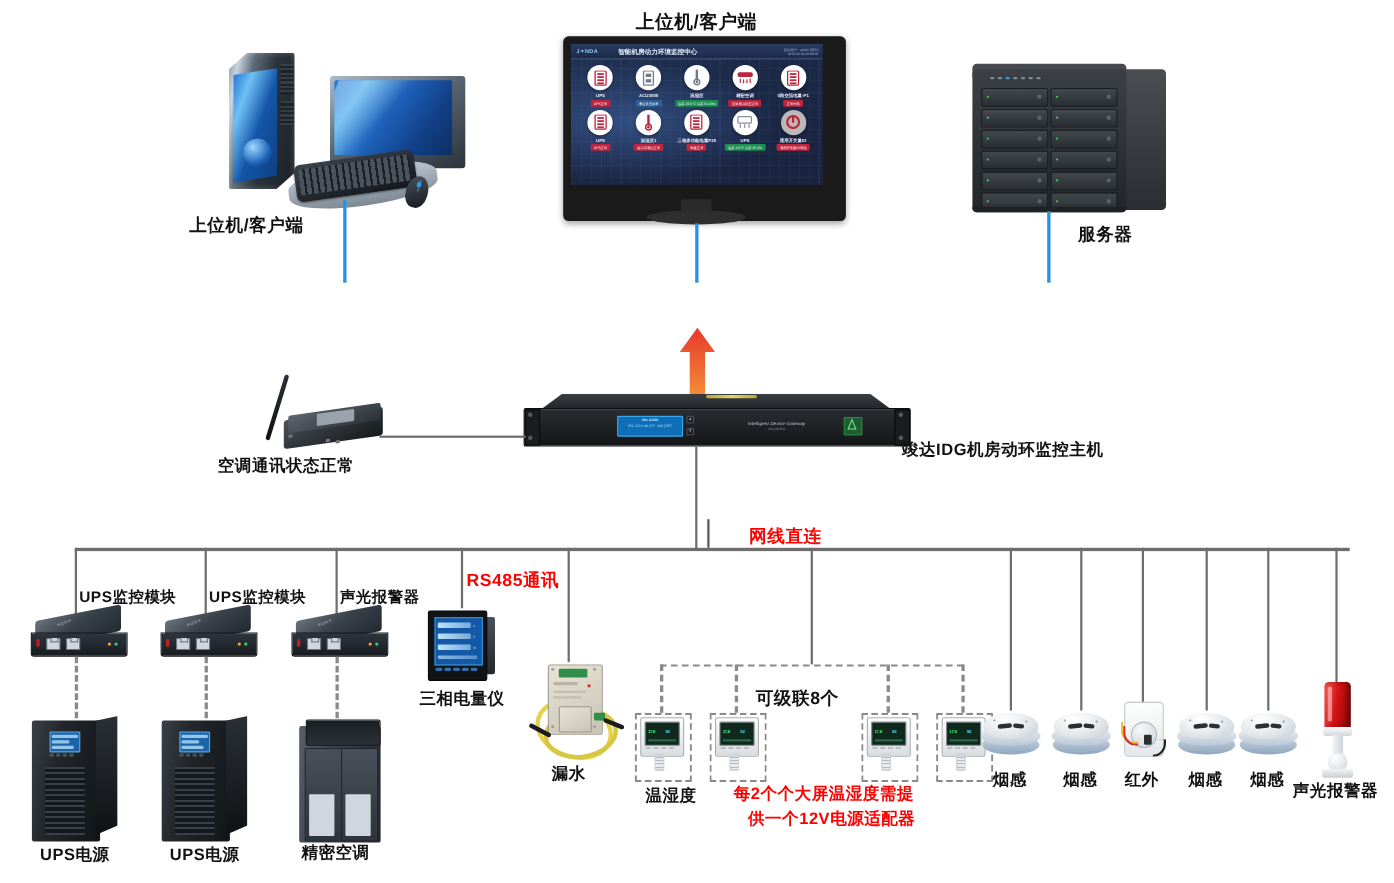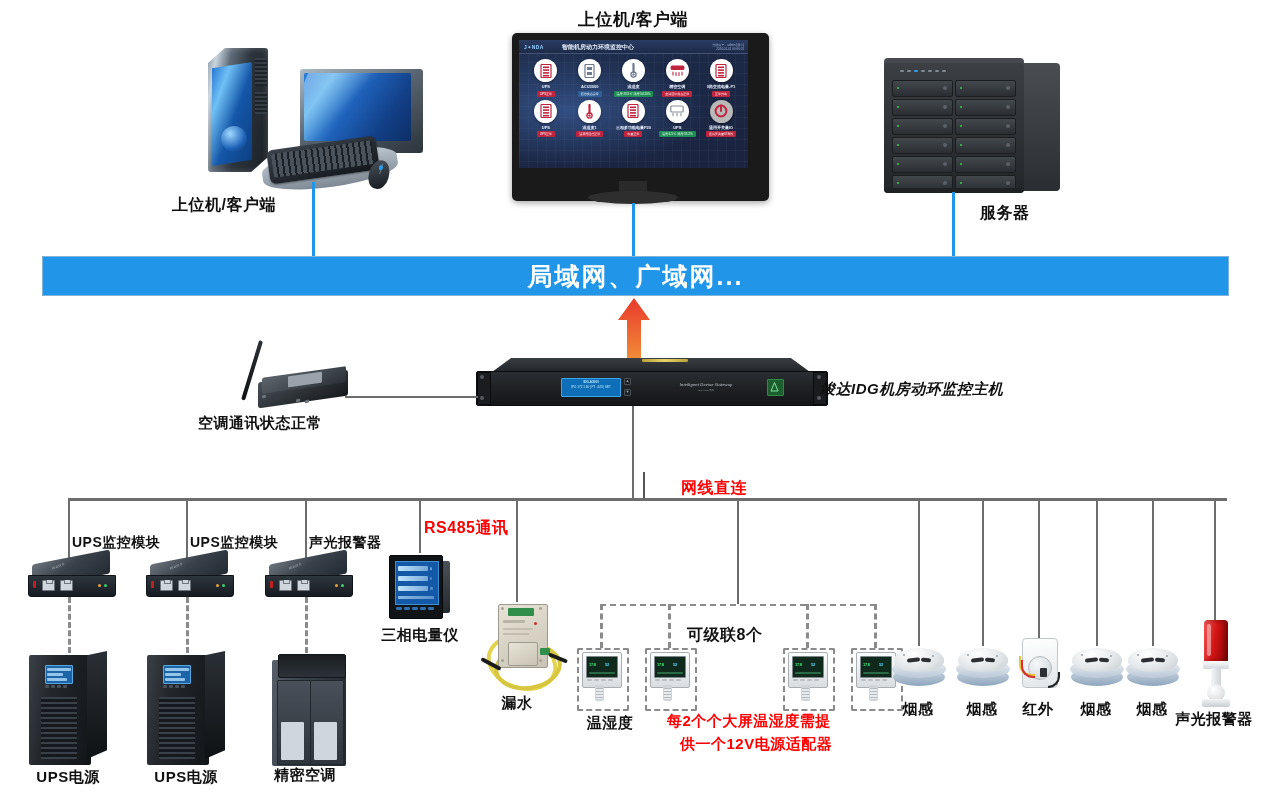--- a/index.html
+++ b/index.html
@@ -422,23 +422,20 @@
       <div class="nas-bay"></div>
     </div>
     <div class="nas-foot" style="left:884px;top:188px;width:140px;"></div>
   </div>
   <div class="lbl" style="left:980px;top:203px;font-size:16px;">服务器</div>
 
   <div class="vline" style="left:312px;top:182px;height:75px;"></div>
   <div class="vline" style="left:632px;top:203px;height:54px;"></div>
   <div class="vline" style="left:952px;top:192px;height:65px;"></div>
 
-  <div class="netbar" style="left:42px;top:256px;width:1185px;height:38px;">
-    <span>局域网、广域网...</span>
-  </div>
 
   <div class="arrow" style="left:614px;top:298px;width:40px;height:66px;">
     <svg width="40" height="66" viewBox="0 0 40 66">
       <defs>
           <linearGradient id="ag" x1="0" y1="1" x2="0" y2="0">
         <stop offset="0%" stop-color="#f39338"></stop>
             <stop offset="100%" stop-color="#e8392c"></stop>
       </linearGradient>
         </defs>
       <path d="M20 0 L36 22 L27 22 L27 66 L13 66 L13 22 L4 22 Z" fill="url(#ag)"></path>
@@ -465,21 +462,21 @@
     <div class="gw-btn" style="left:148px;top:31px;">▼</div>
 
     <div class="gw-brand" style="left:180px;top:24px;width:100px;">Intelligent Device Gateway</div>
     <div class="gw-sub" style="left:180px;top:31px;width:100px;">IDG-1000系列</div>
     <div class="gw-logo" style="left:291px;top:21px;width:15px;height:15px;">
       <svg width="13" height="13" viewBox="0 0 13 13">
           <path d="M6.5 1.5 L10 10 H3 Z" fill="none" stroke="#7fe0a0" stroke-width="1"></path>
         </svg>
     </div>
   </div>
-  <div class="lbl" style="left:820px;top:380px;font-size:15px;font-style:italic;">竣达IDG机房动环监控主机</div>
+  <div class="lbl" style="left:820px;top:400px;font-size:15px;">竣达IDG机房动环监控主机</div>
 
   <div>
     <div class="sms-ant" style="left:241px;top:338px;width:4px;height:62px;"></div>
     <div class="sms-body" style="left:258px;top:376px;width:90px;height:26px;"></div>
     <div class="sms-lid" style="left:262px;top:372px;width:84px;height:16px;"></div>
     <div class="sms-lbl" style="left:288px;top:374px;width:34px;height:11px;"></div>
     <div class="sms-port" style="left:262px;top:395px;"></div>
     <div class="sms-port" style="left:296px;top:399px;"></div>
     <div class="sms-port" style="left:305px;top:400px;"></div>
   </div>

